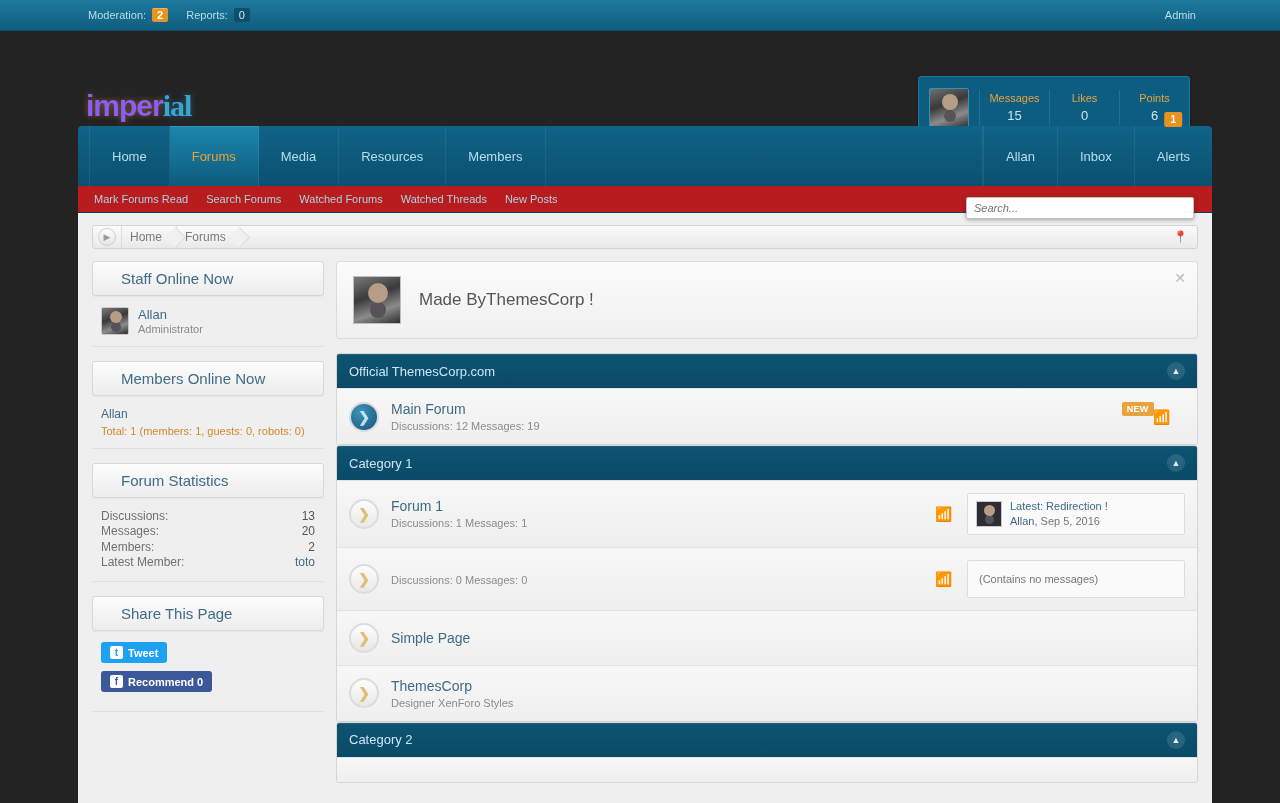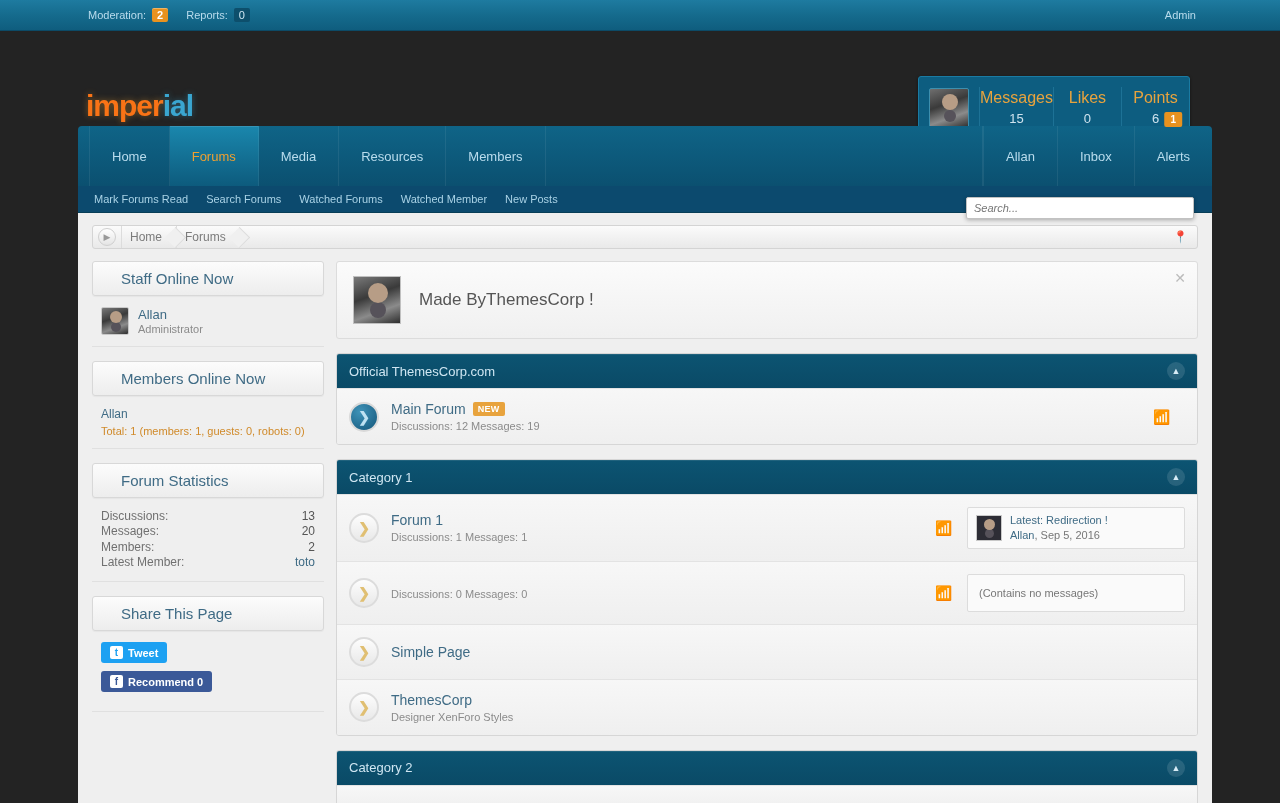--- a/index.html
+++ b/index.html
@@ -33,22 +33,22 @@
   
   .header {
     height: 95px; position: relative;
     background: #232323;
   }
   .logo {
     position:absolute; left: 86px; top: 60px;
     font-size: 30px; font-weight: bold; letter-spacing:-1px;
     line-height: 1;
   }
-  .logo .a { color:#f97316; text-shadow: 0 0 6px rgba(240,160,48,.45); text-align: center; }
-  .logo .b { color:#3aa6d0; text-shadow: 0 0 6px rgba(58,166,208,.45); }
+  .logo .a { color:#8b5cf6; text-shadow: 0 0 6px rgba(240,160,48,.45); text-align: center; }
+  .logo .b { color:#3aa6d0; text-shadow: 0 0 6px rgba(58,166,208,.45); font-family: Liberation Serif, serif; }
 
   .userbar {
     position:absolute; right:90px; top:45px;
     width:272px; height:63px;
     background:#0d5d80;
     border:1px solid #1a7ba3;
     border-radius:3px;
     display:flex; align-items:center;
     box-shadow: 0 1px 3px rgba(0,0,0,.5);
   }
@@ -57,21 +57,21 @@
     border:1px solid #3d8fae; border-radius:2px;
     background: linear-gradient(160deg,#6f6f6f,#3a3a3a 40%,#8b8b8b 70%,#2e2e2e);
     position:relative; overflow:hidden; flex:none;
   }
   .userbar .av::after{
     content:""; position:absolute; left:12px; top:5px; width:16px; height:16px;
     border-radius:50%; background:#b79d86;
     box-shadow: 0 14px 0 -2px #56525a;
   }
   .ustat { flex:1; text-align:center; border-left:1px solid #1d7296; padding: 2px 0; }
-  .ustat .k { color:#e8a33d; font-size:16px; display:block; }
+  .ustat .k { color:#e8a33d; font-size:11px; display:block; }
   .ustat .v { color:#cfe3ee; font-size:13px; display:block; margin-top:4px; }
 
   
   .page {
     position:absolute; left:78px; top:126px;
     width: 1134px; bottom: 0;
   }
   .navbar {
     height: 60px;
     background: linear-gradient(to bottom,#0f6487,#0b5070);
@@ -94,21 +94,21 @@
   .navbar .fill { flex:1; border-right:1px solid rgba(255,255,255,.07); }
   .navbar .right { display:flex; align-items:stretch; }
   .navbar .right .tab { border-left:1px solid rgba(255,255,255,.07); border-right:none; }
   .alertpip {
     position:absolute; top:-14px; left:50%; transform:translateX(-50%);
     background:#e8921f; color:#fff; font-size:10px; font-weight:bold;
     padding:2px 6px; border-radius:2px;
   }
 
   .subnav {
-    height: 27px; background:#0c4a6e;
+    height: 27px; background:#b91c1c;
     display:flex; align-items:center; gap:18px;
     padding-left: 16px; position:relative;
     border-bottom:1px solid #083e57;
   }
   .subnav a { color:#a9d2e6; font-size:11px; text-decoration:none; }
 
   .searchbox {
     position:absolute; right:18px; top:11px;
     width:228px; height:22px;
     background:#fff; border:1px solid #c2c2c2;
@@ -218,21 +218,21 @@
   }
   .avmd::after{
     content:""; position:absolute; left:14px; top:6px; width:20px; height:20px;
     border-radius:50%; background:#b79d86;
     box-shadow:0 17px 0 -2px #56525a;
   }
   .notice .txt { font-size:17px; color:#555; }
   .notice .x { position:absolute; right:11px; top:8px; color:#bbb; font-size:14px; }
 
   
-  .cat { margin-bottom:14px; border:1px solid #d6d6d6; border-radius:3px; overflow:hidden; background:#f4f4f4; }
+  .cat { border:1px solid #d6d6d6; border-radius:3px; overflow:hidden; background:#f4f4f4; }
   .cathead {
     background: linear-gradient(to bottom,#0c5472,#0a4a66);
     padding: 8px 12px; color:#cfe6f2; font-size:13px;
     display:flex; align-items:center;
     box-shadow: inset 0 1px 0 rgba(255,255,255,.09);
   }
   .collapse {
     margin-left:auto; width:18px; height:18px; border-radius:50%;
     background: rgba(255,255,255,.12);
     display:flex; align-items:center; justify-content:center;
@@ -252,21 +252,21 @@
   }
   .nicon.unread {
     background: radial-gradient(circle at 35% 30%, #3f93b8, #14567a);
     border:2px solid #d9d9d9; color:#bfe2f2;
   }
   .nicon.read {
     background: linear-gradient(to bottom,#fdfdfd,#e8e8e8);
     border:2px solid #dcdcdc; color:#e0bf72;
   }
   .ntext { flex:1; min-width:0; }
-  .ntitle { font-size:14px; color:#3f6b85; display:flex; align-items:center; gap:7px; }
+  .ntitle { font-size:14px; color:#3f6b85; display:flex; align-items:center; gap:7px;justify-content:space-between; }
   .newtag {
     background:#e8a33d; color:#fff; font-size:9px; font-weight:bold;
     padding: 2px 5px; border-radius:2px; letter-spacing:.3px;
   }
   .nsub { font-size:11px; color:#8b8b8b; margin-top:3px; }
   .rss { color:#e3a73c; font-size:14px; margin-right:14px; }
   .last {
     width:218px; flex:none; min-height:38px;
     border:1px solid #dcdcdc; border-radius:2px; background:#fafafa;
     display:flex; align-items:center; gap:8px; padding:5px 8px;
@@ -346,21 +346,21 @@
         <span class="alertpip">1</span>
         <span>Alerts</span>
       </div>
     </div>
   </div>
 
   <div class="subnav">
     <a href="#">Mark Forums Read</a>
     <a href="#">Search Forums</a>
     <a href="#">Watched Forums</a>
-    <a href="#">Watched Member</a>
+    <a href="#">Watched Threads</a>
     <a href="#">New Posts</a>
     <input class="searchbox" placeholder="Search..." style="">
   </div>
 
   <div class="content">
 
     <div class="crumbs">
       <div class="jump">▶</div>
       <div class="cb">Home</div>
       <div class="cb">Forums</div>

